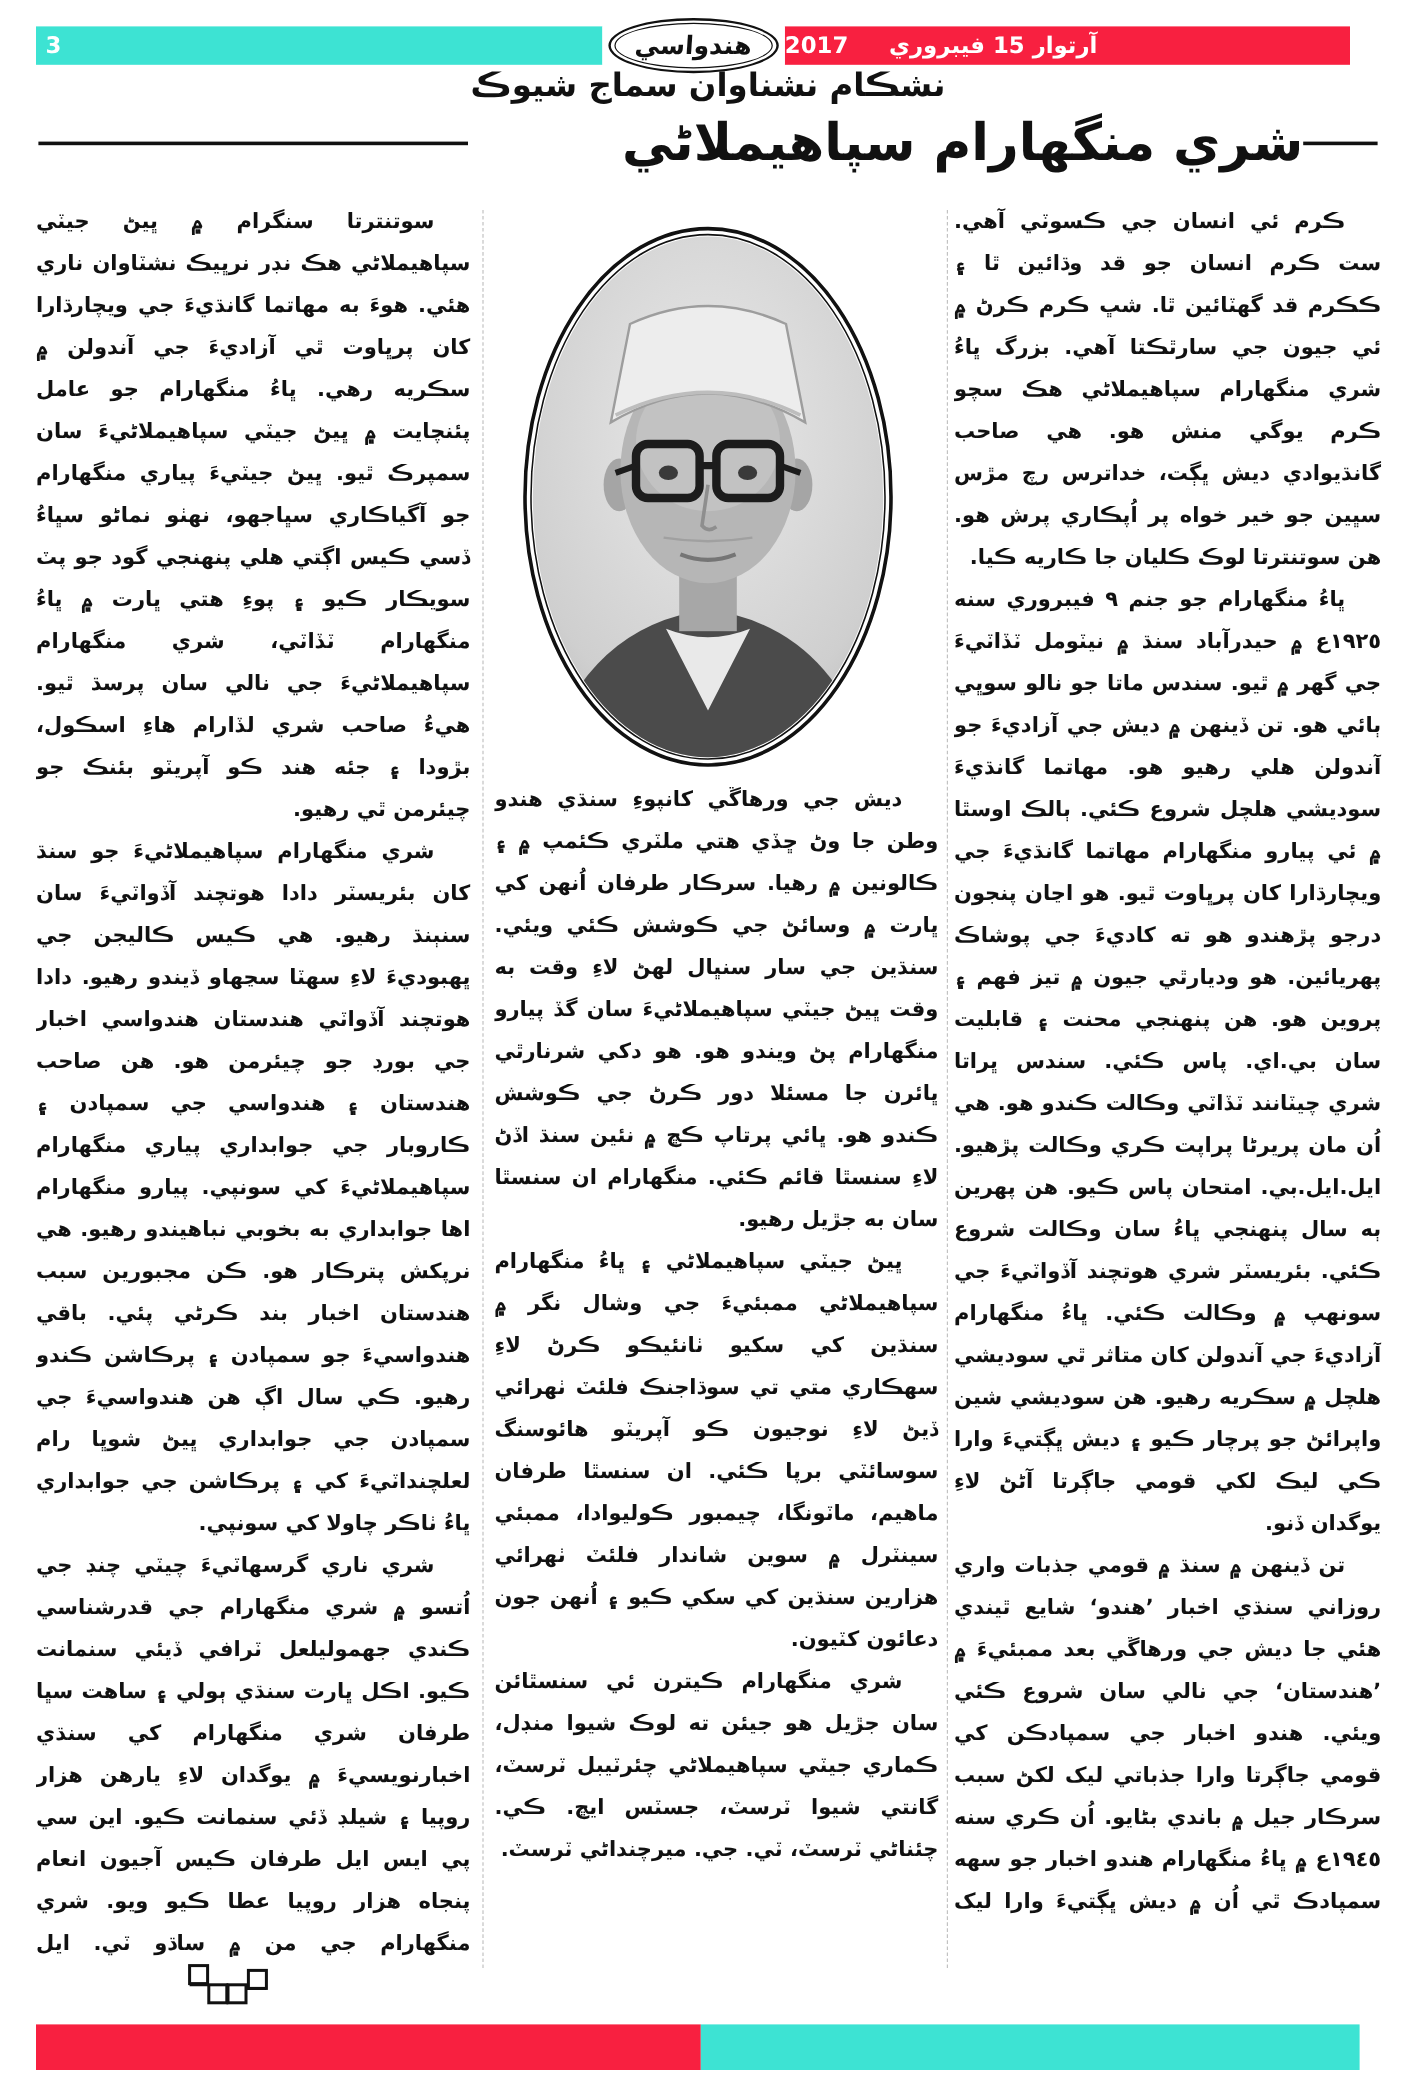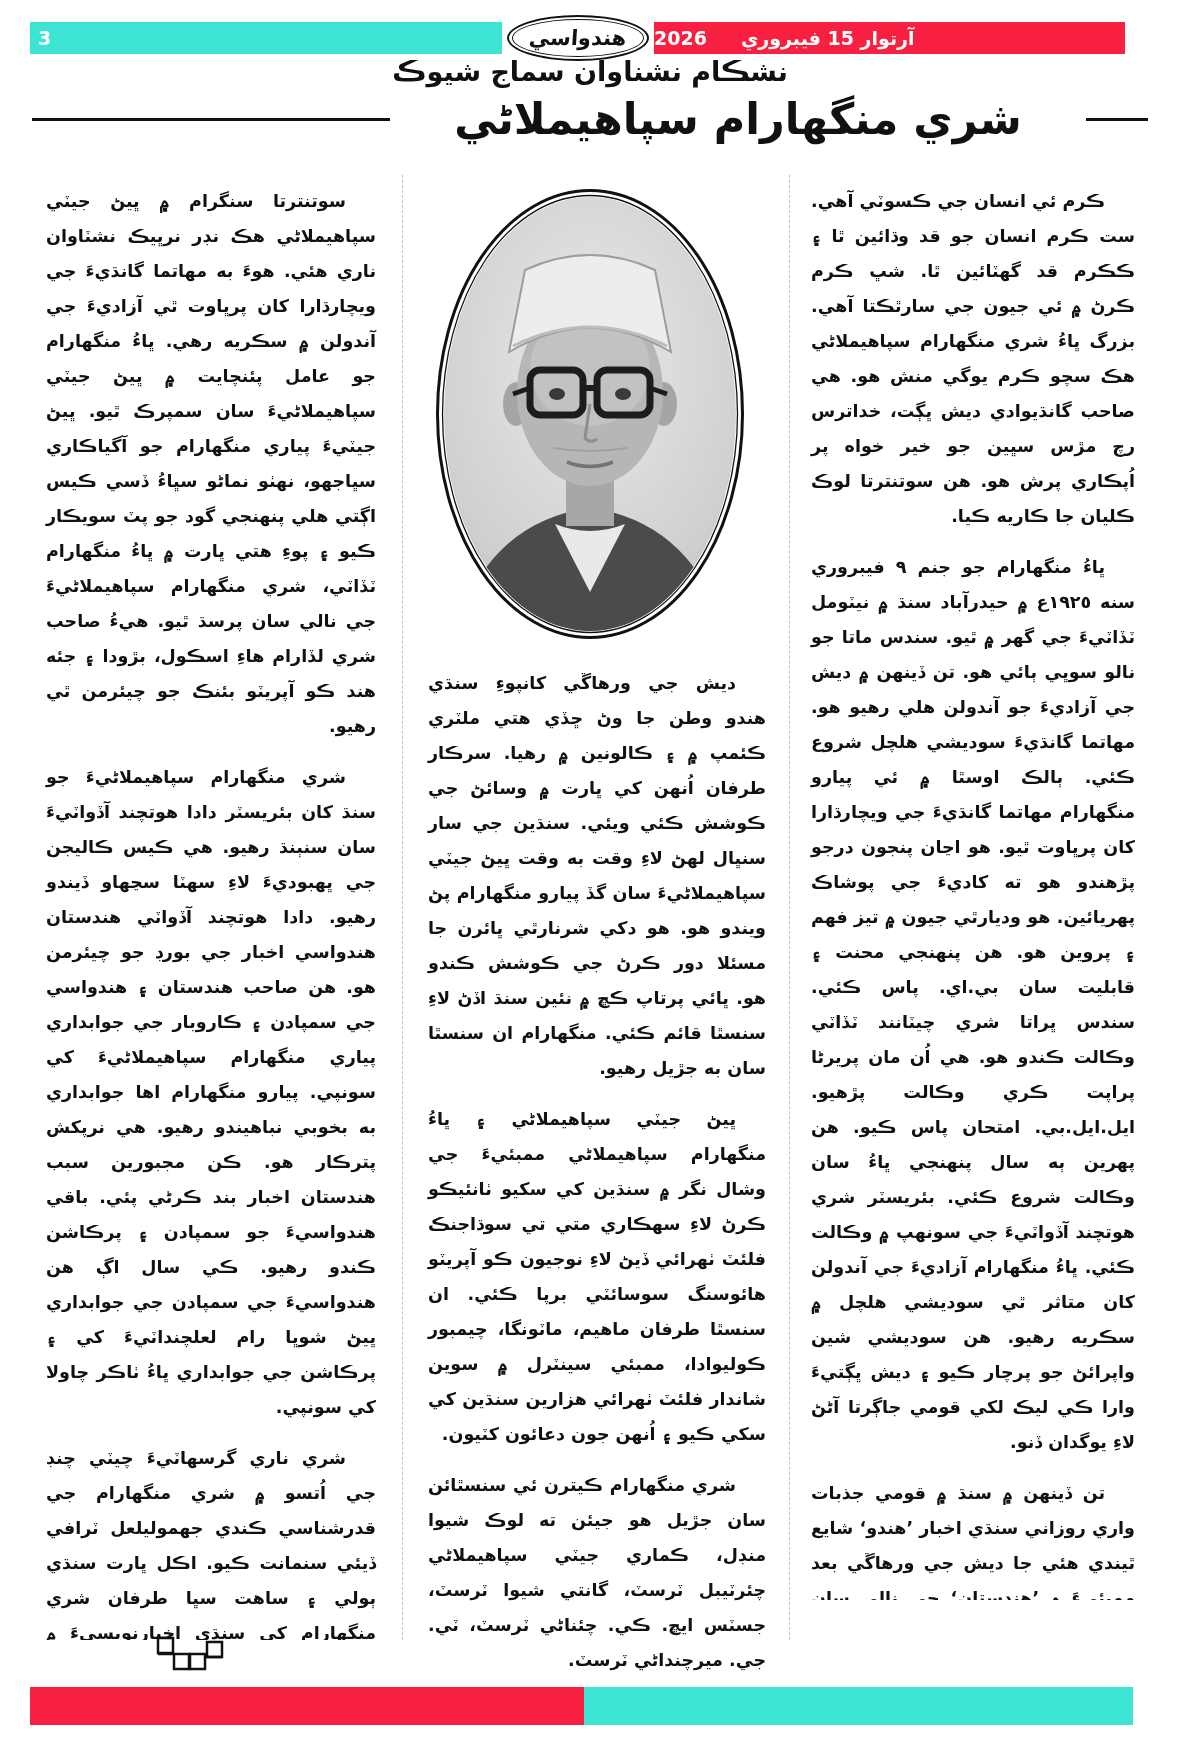--- a/index.html
+++ b/index.html
@@ -19,32 +19,32 @@
   .topbar .red{background:#F82040;flex:1;display:flex;align-items:center;justify-content:flex-end;
                direction:rtl;color:#fff;font-weight:700;font-size:19px;gap:34px;padding-right:10px;box-sizing:border-box;}
 
   
   .kicker{position:absolute;top:56px;left:0;width:100%;text-align:center;direction:rtl;
           font-size:27px;font-weight:700;}
   .title-row{position:absolute;top:96px;left:32px;width:1116px;display:flex;align-items:center;}
   .rule{border-top:3px solid #111;height:0;}
   .rule-left{width:358px;}
   .rule-right{width:62px;}
-  .main-title{flex:1;text-align:center;direction:rtl;font-size:43px;font-weight:700;line-height:1.1;}
+  .main-title{flex:1;text-align:right;direction:rtl;font-size:43px;font-weight:700;line-height:1.1;}
   .byline{position:absolute;top:156px;left:0;width:100%;text-align:center;direction:rtl;
           font-size:17px;font-weight:700;}
 
   
   .portrait{position:absolute;left:433px;top:186px;width:314px;height:456px;}
   .portrait svg{display:block;}
 
   
   .col{position:absolute;direction:rtl;text-align:justify;font-size:17.5px;font-weight:700;
        line-height:35px;overflow:hidden;}
-  .col p{margin:16px;text-indent:30px;}
+  .col p{margin:0;text-indent:30px;}
   .col-right{left:795px;top:168px;width:356px;height:1432px;}
   .col-mid{left:412px;top:650px;width:370px;height:1022px;}
   .col-left{left:30px;top:168px;width:362px;height:1472px;}
 
   .gutter{position:absolute;top:175px;height:1465px;width:0;border-left:1px dashed #c2c2c2;}
   .gutter-a{left:402px;}
   .gutter-b{left:789px;}
 
   
   .endmark{position:absolute;left:156px;top:1636px;}
@@ -62,21 +62,21 @@
     </div>
     <div class="logo-slot">
       <div class="logo-oval">
         <div class="inner">
           <span class="logo-text">هندواسي</span>
         </div>
       </div>
     </div>
     <div class="red">
       <span>آرتوار 15 فيبروري</span>
-      <span>2026</span>
+      <span>2017</span>
     </div>
   </div>
 
   <div class="kicker">نشڪام نشناوان سماج شيوڪ</div>
   <div class="title-row">
     <div class="rule rule-left"></div>
     <div class="main-title">شري منگهارام سپاهيملاڻي</div>
     <div class="rule rule-right"></div>
   </div>
 

